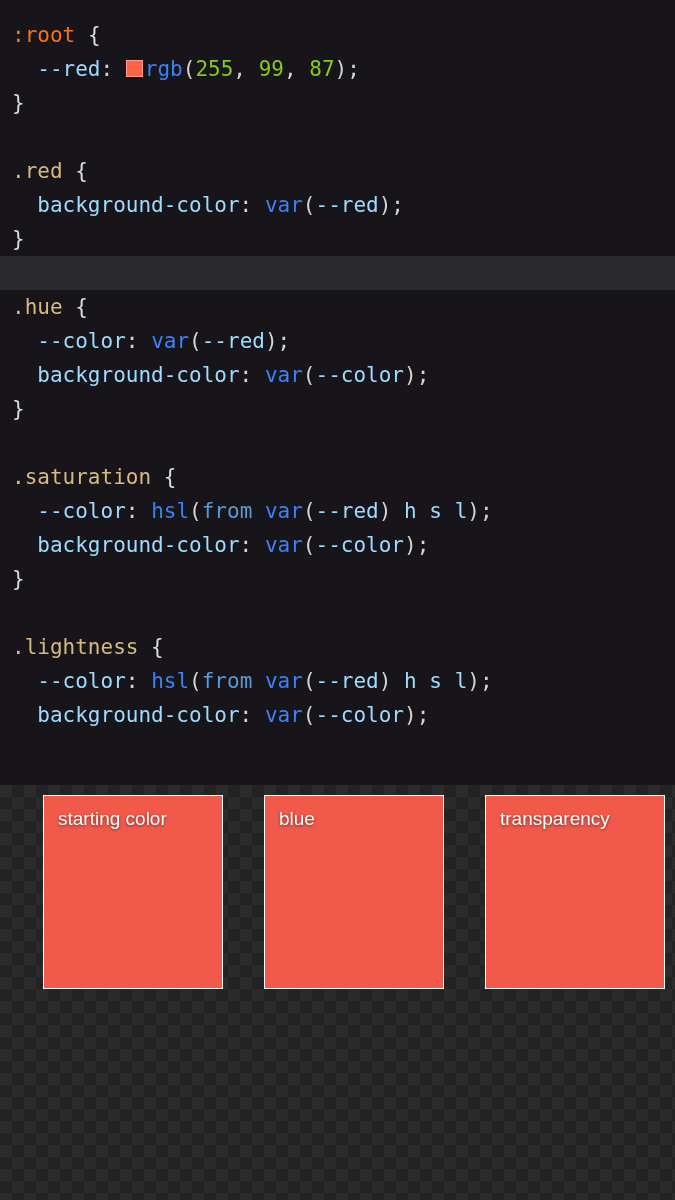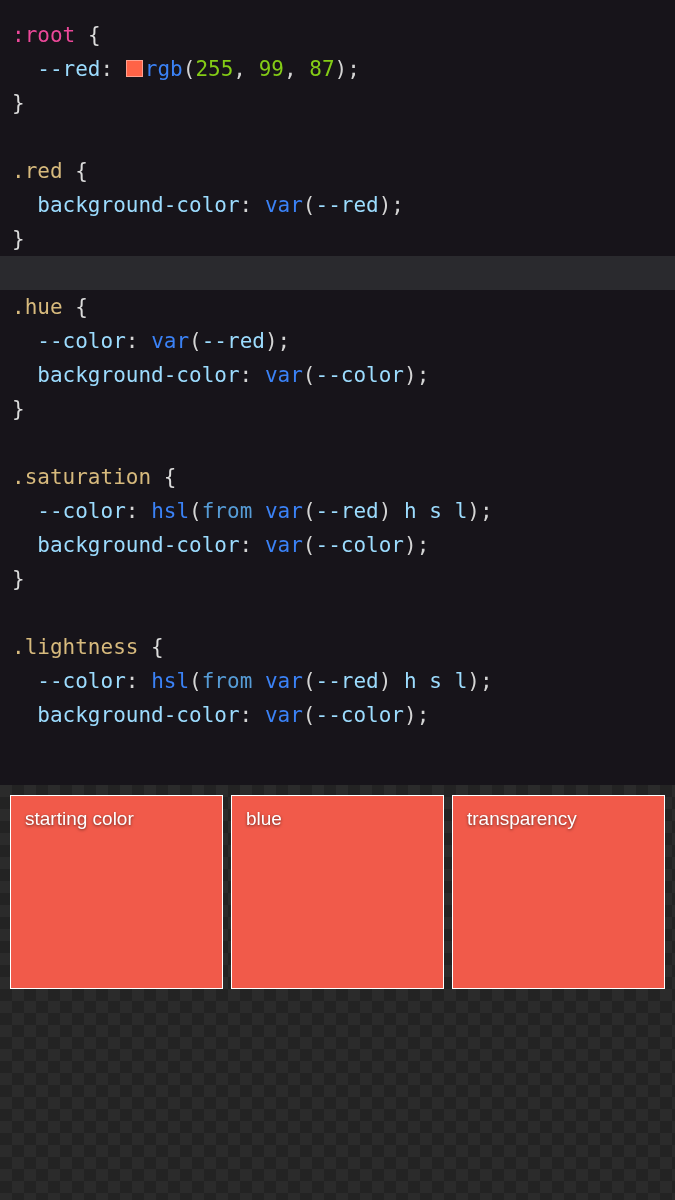--- a/index.html
+++ b/index.html
@@ -35,21 +35,21 @@
       margin-right: -12px;
       padding-left: 12px;
       padding-right: 12px;
     }
     .line.cut {
       position: relative;
       max-height: 28px;
       overflow: hidden;
     }
     .tok-selector { color: #d7ba7d; }
-    .tok-pseudo { color: #ec4899; margin-top: 28px; }
+    .tok-pseudo { color: #f97316; margin-top: 28px; }
     .tok-brace { color: #dcdcdc; }
     .tok-prop { color: #9cdcfe; }
     .tok-punc { color: #d4d4d4; }
     .tok-func { color: #3b82f6; }
     .tok-num { color: #84cc16; }
     .tok-keyword { color: #569cd6; }
     .tok-var { color: #9cdcfe; }
     .color-swatch {
       display: inline-block;
       width: 17px;
@@ -77,20 +77,21 @@
       gap: 8px;
     }
     .swatch-box {
       background: rgb(241, 90, 74);
       border: 1px solid #ffffff;
       padding: 12px 14px;
       font-family: -apple-system, BlinkMacSystemFont, 'Segoe UI', sans-serif;
       font-size: 19px;
       color: #ffffff;
       text-shadow: 0 1px 3px rgba(0,0,0,0.55);
+      margin-left: 33px;
     }
   </style>
 </head>
 <body>
 
 <div class="editor-area">
   <div class="line"><span class="tok-pseudo">:root</span> <span class="tok-brace">{</span></div>
   <div class="line">  <span class="tok-var">--red</span><span class="tok-punc">:</span> <span class="color-swatch"></span><span class="tok-func">rgb</span><span class="tok-punc">(</span><span class="tok-num">255</span><span class="tok-punc">,</span> <span class="tok-num">99</span><span class="tok-punc">,</span> <span class="tok-num">87</span><span class="tok-punc">);</span></div>
   <div class="line"><span class="tok-brace">}</span></div>
   <div class="line"> </div>

